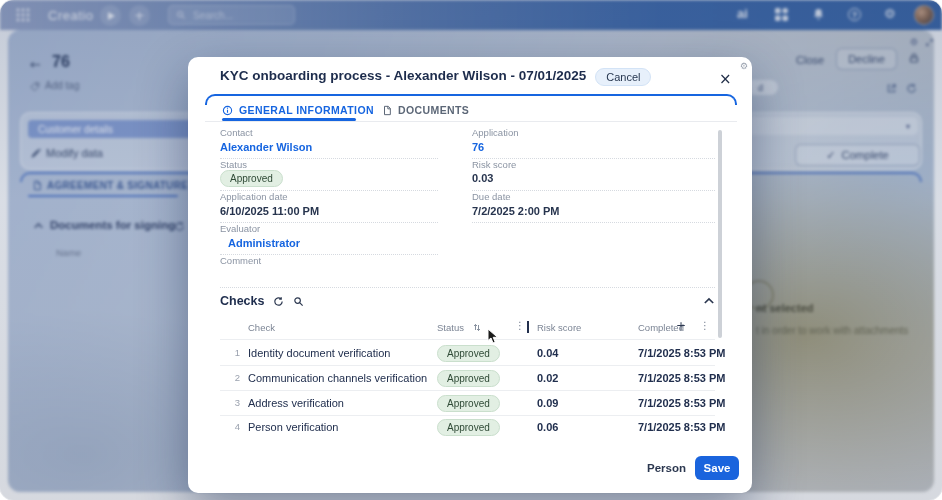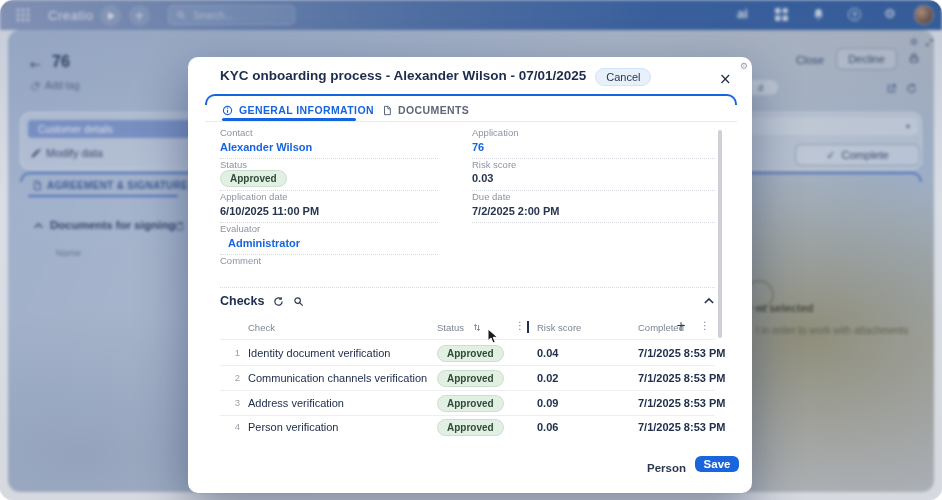--- a/index.html
+++ b/index.html
@@ -39,21 +39,21 @@
   .modal{position:absolute;left:188px;top:57px;width:564px;height:436px;background:#ffffff;border-radius:10px;z-index:10;box-shadow:0 18px 50px rgba(15,35,75,.45);}
   .m-title{font-size:13.5px;font-weight:bold;color:#1d2c4c;}
   .badge-active{background:#e7f0fb;border:1px solid #d3e3f6;color:#273750;font-size:11px;border-radius:11px;padding:2px 10px;}
   .tab{display:flex;align-items:center;gap:6px;font-size:10.5px;font-weight:bold;letter-spacing:.4px;}
   .tab.active{color:#1665e0;}
   .tab.inactive{color:#5c6777;}
   .lbl{font-size:9.5px;color:#8b94a3;}
   .val{font-size:11px;color:#27344e;}
   .link{font-size:11px;color:#1665e0;font-weight:bold;}
   .dotted{border-bottom:1px dotted #d6dae0;height:1px;}
-  .pill-green{display:inline-block;background:#e2efe3;border:1px solid #cadfcd;color:#2f4a36;font-size:10px;font-weight:bold;border-radius:10px;padding:2px 9px;}
+  .pill-green{display:inline-block;background:#e2efe3;border:1px solid #cadfcd;color:#2f4a36;font-size:10px;font-weight:normal;border-radius:10px;padding:2px 9px;}
   .th{font-size:9.5px;color:#7b8494;}
   .cellname{font-size:11px;color:#212f4e;}
   .cellnum{font-size:9.5px;color:#9aa1ae;width:14px;text-align:right;}
   .cellbold{font-size:11px;font-weight:bold;color:#212f4e;}
   .sep{height:1px;background:#eceef1;}
   .btn-save{background:#1a64dd;color:#ffffff;font-size:11.5px;font-weight:bold;border-radius:6px;display:flex;align-items:center;justify-content:center;}
   .btn-cancel{color:#2c3850;font-size:11.5px;font-weight:bold;}
   .scrollthumb{position:absolute;left:530px;top:73px;width:4px;height:208px;border-radius:2px;background:#cdd1d7;}
   .glyph{font-family:"DejaVu Sans",sans-serif;}
   svg{display:block;}
@@ -323,21 +323,21 @@
       <span class="abs cellnum" style="left:38px;top:364px">4</span>
       <span class="abs cellname" style="left:60px;top:364px">Person verification</span>
       <span class="abs pill-green" style="left:249px;top:362px">Approved</span>
       <span class="abs cellbold" style="left:349px;top:364px">0.06</span>
       <span class="abs cellbold" style="left:450px;top:364px">7/1/2025 8:53 PM</span>
     </div>
 
     <div class="scrollthumb"></div>
 
     <span class="abs btn-cancel" style="left:459px;top:405px">Person</span>
-    <span class="abs btn-save" style="left:507px;top:399px;width:44px;height:16px">Save</span>
+    <span class="abs btn-save" style="left:507px;top:399px;width:44px;height:24px">Save</span>
   </div>
 
   <span class="abs" style="left:487px;top:328px;z-index:20">
     <svg width="12" height="16" viewBox="0 0 12 16">
         <path d="M1 1 L1 12.5 L4 10 L6 15 L8.2 14 L6.2 9.3 L10.5 9.3 Z" fill="#1a1a1a" stroke="#ffffff" stroke-width="1"></path>
       </svg>
   </span>
 </div>
 
 </body></html>

